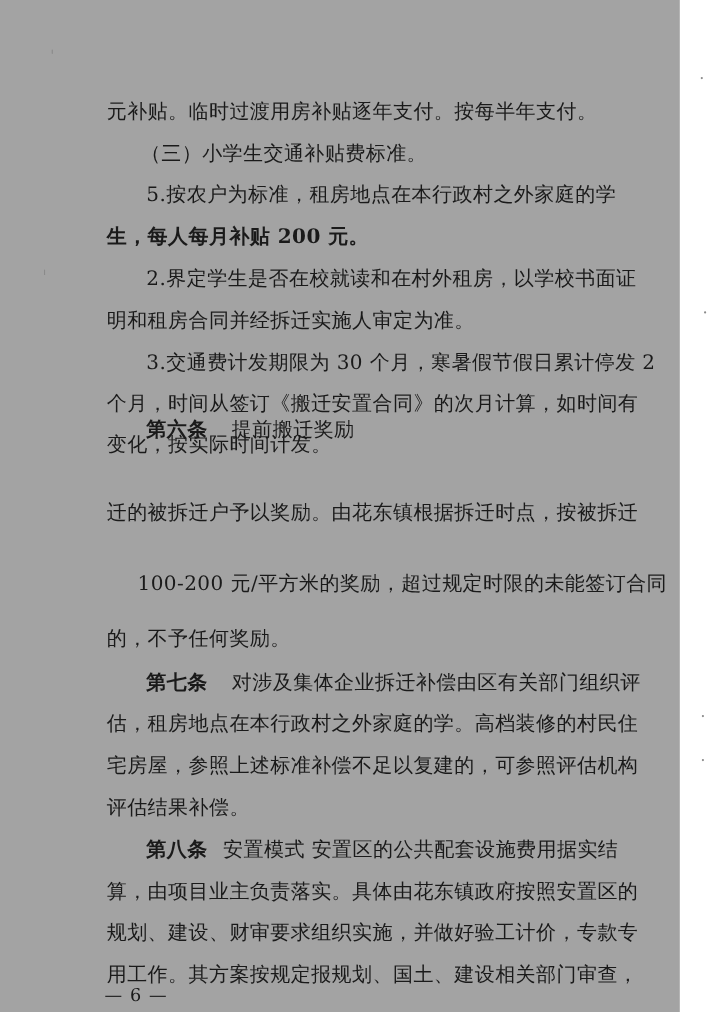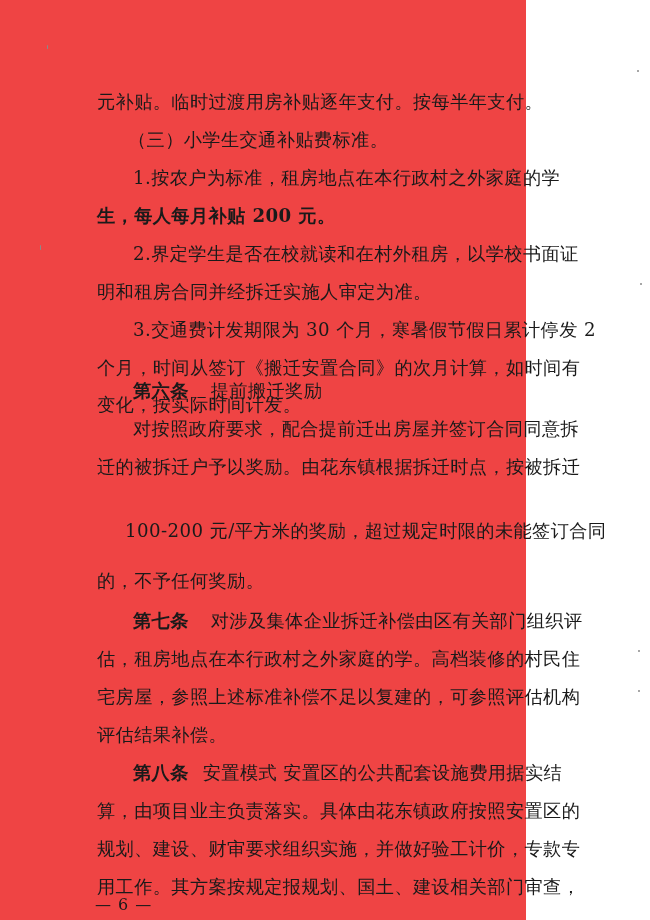--- a/index.html
+++ b/index.html
@@ -12,23 +12,23 @@
       height: 920px;
       position: relative;
       overflow: hidden;
       font-family: "DejaVu Serif", "Liberation Serif", serif;
       color: #1a1a1a;
     }
     .page {
       position: absolute;
       left: 0;
       top: 0;
-      width: 526px;
+      width: 618px;
       height: 920px;
-      background: #ef4444;
+      background: #a3a3a3;
     }
     .line {
       position: absolute;
       left: 97px;
       width: 450px;
       height: 30px;
       font-size: 18.2px;
       line-height: 30px;
       white-space: nowrap;
       letter-spacing: 0.4px;
@@ -59,32 +59,31 @@
       border-radius: 1px;
     }
   </style>
 </head>
 <body>
 
 <div class="page">
 
   <div class="line" style="top:87px;">元补贴。临时过渡用房补贴逐年支付。按每半年支付。</div>
   <div class="line indent" style="top:125px; left:128px;">（三）小学生交通补贴费标准。</div>
-  <div class="line indent justify" style="top:163px;">1.按农户为标准，租房地点在本行政村之外家庭的学</div>
+  <div class="line indent justify" style="top:163px;">5.按农户为标准，租房地点在本行政村之外家庭的学</div>
   <div class="line" style="top:201px;font-weight:bold;">生，每人每月补贴 200 元。</div>
   <div class="line indent justify" style="top:239px;">2.界定学生是否在校就读和在村外租房，以学校书面证</div>
   <div class="line" style="top:277px;">明和租房合同并经拆迁实施人审定为准。</div>
   <div class="line indent justify" style="top:315px;">3.交通费计发期限为 30 个月，寒暑假节假日累计停发 2</div>
   <div class="line justify" style="top:353px;">个月，时间从签订《搬迁安置合同》的次月计算，如时间有</div>
   <div class="line" style="top:391px; top:390px;">变化，按实际时间计发。</div>
 
   <div class="line indent" style="top:372px; top:373px; display:block; top:376px;">
     <span class="bold-head">第六条</span><span>提前搬迁奖励</span>
   </div>
-  <div class="line indent justify" style="top:414px;">对按照政府要求，配合提前迁出房屋并签订合同同意拆</div>
   <div class="line justify" style="top:452px;">迁的被拆迁户予以奖励。由花东镇根据拆迁时点，按被拆迁</div>
   <div class="line justify" style="top:516px;margin-left:28px;">100-200 元/平方米的奖励，超过规定时限的未能签订合同</div>
   <div class="line indent justify" style="top:606px;">
     <span class="bold-head">第七条</span><span>对涉及集体企业拆迁补偿由区有关部门组织评</span>
   </div>
 
   <div class="line" style="top:566px;">的，不予任何奖励。</div>
   <div class="line justify" style="top:644px;">估，租房地点在本行政村之外家庭的学。高档装修的村民住</div>
   <div class="line justify" style="top:682px;">宅房屋，参照上述标准补偿不足以复建的，可参照评估机构</div>
   <div class="line" style="top:720px;">评估结果补偿。</div>

